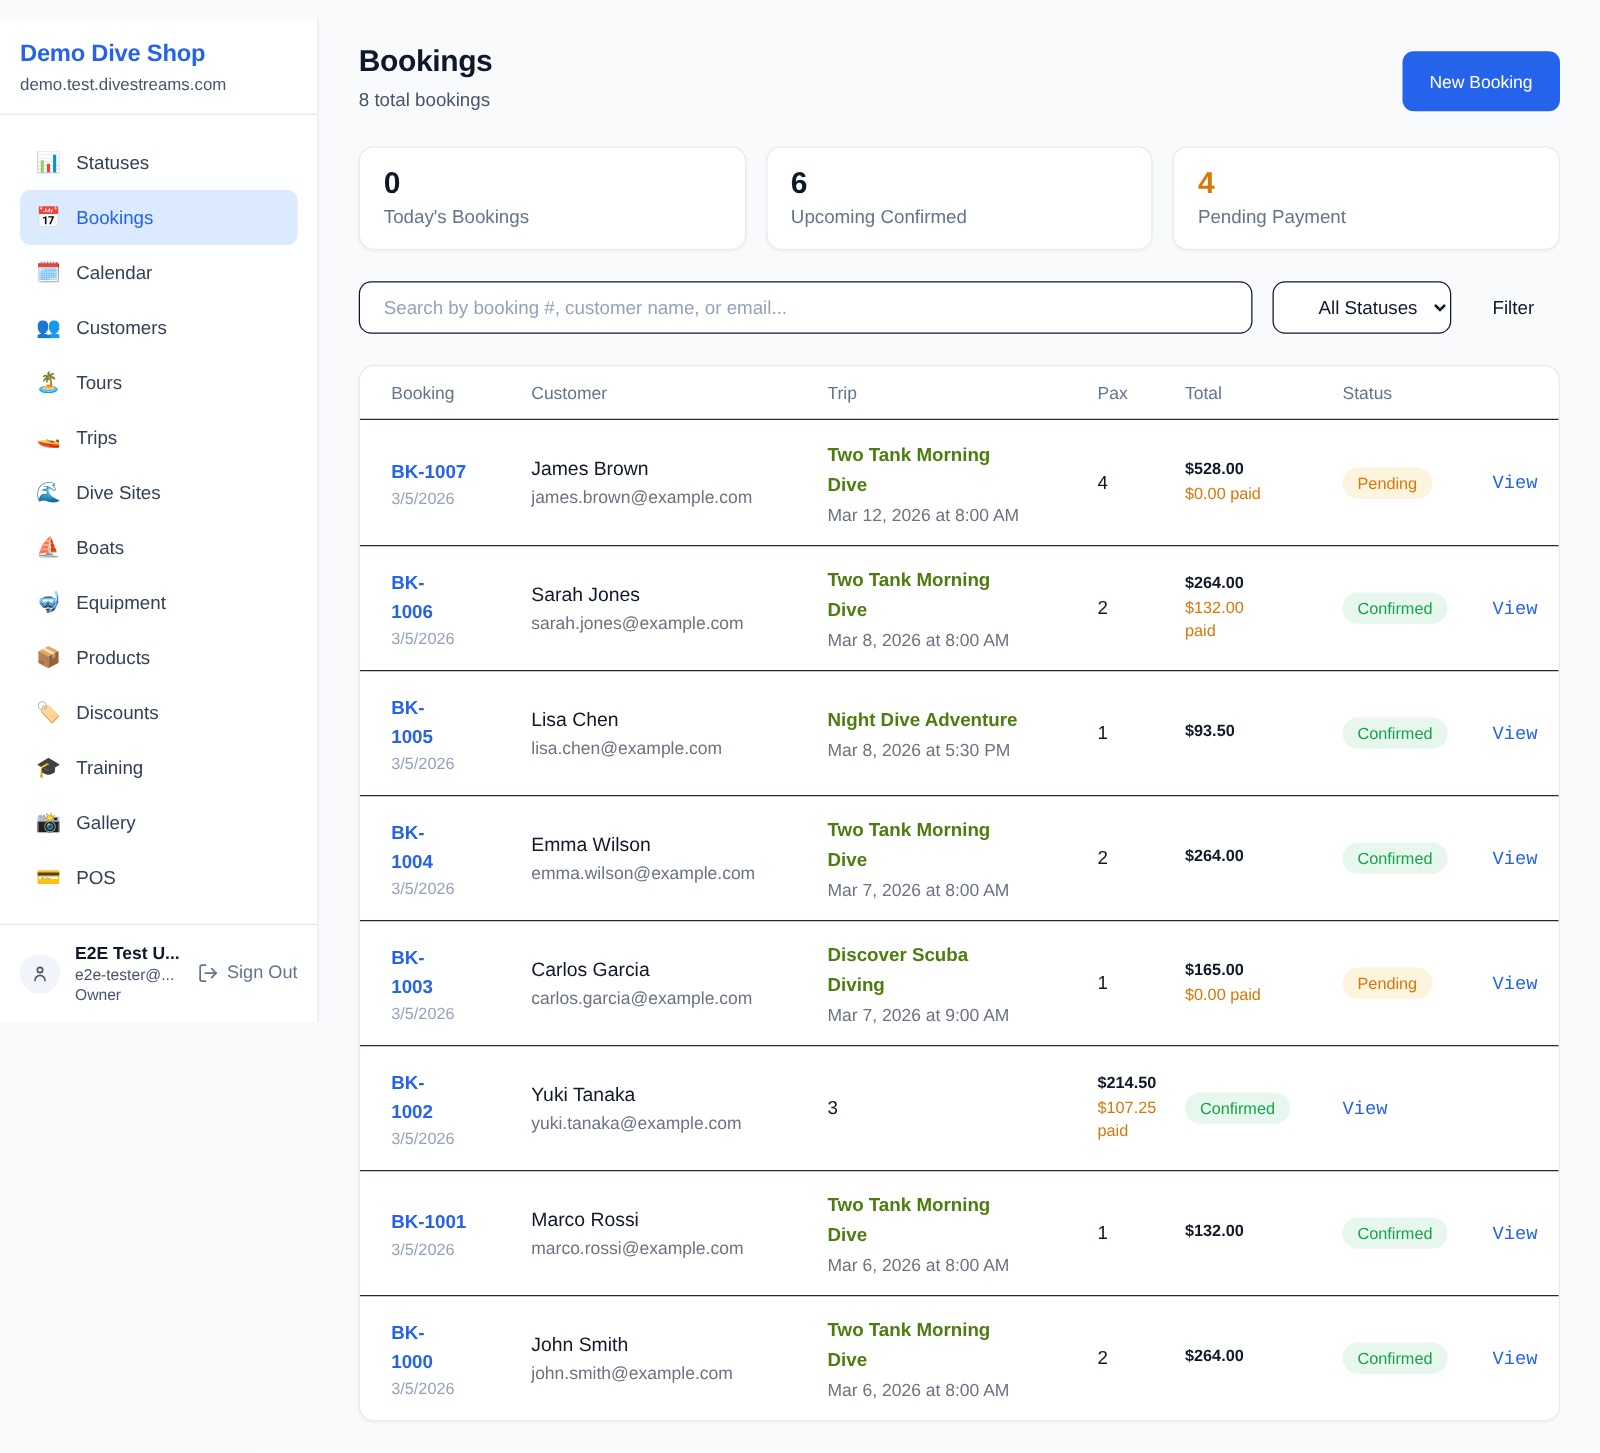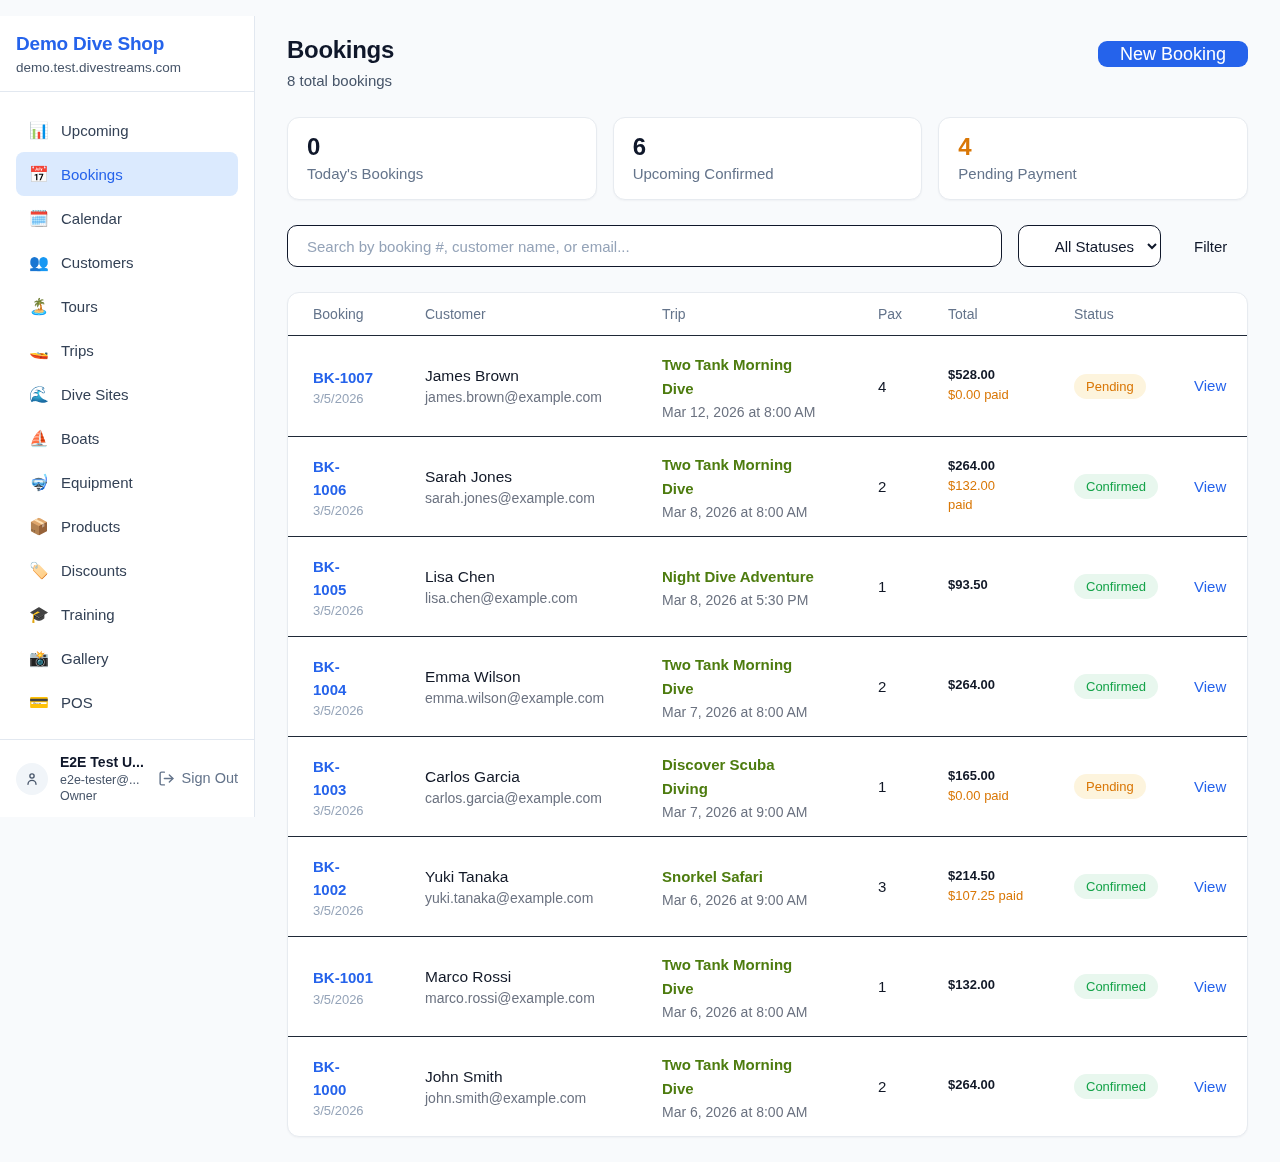--- a/index.html
+++ b/index.html
@@ -38,21 +38,21 @@
   .user-role { font-size:12.5px; color:#475569; }
   .signout { margin-left:auto; display:flex; align-items:flex-start; gap:7px; color:#64748b; font-size:14.5px; cursor:pointer; white-space:nowrap; }
 
   
   .main { position:absolute; left:255px; top:0; width:1025px; padding:36px 32px 31px; }
   .page-head { display:flex; justify-content:space-between; align-items:flex-start; }
   .page-title { font-size:24px; font-weight:700; color:#0f172a; letter-spacing:-0.3px; }
   .page-sub { font-size:15px; color:#475569; margin-top:8px; }
   .btn-primary {
     background:#2563eb; color:#ffffff; border:none; border-radius:9px;
-    font-size:18px; font-weight:500; padding:0 22px; height:26px; margin-top:5px;
+    font-size:14px; font-weight:500; padding:0 22px; height:48px; margin-top:5px;
     font-family:inherit; cursor:pointer;
   }
 
   .stats { display:flex; gap:16px; margin-top:28px; }
   .stat-card {
     flex:1; background:#ffffff; border:1px solid #e7ebf0; border-radius:12px;
     padding:16px 19px; box-shadow:0 1px 2px rgba(15,23,42,.04); height:83px;
   }
   .stat-value { font-size:24px; font-weight:700; color:#0f172a; line-height:1.1; }
   .stat-value.orange { color:#d97706; }
@@ -95,36 +95,36 @@
   .c-pax { font-size:15px; color:#111827; }
   .total { font-size:13px; font-weight:700; color:#111827; }
   .paid { font-size:13px; color:#d97706; margin-top:4px; line-height:1.45; }
   .paid span { display:block; }
   .badge {
     display:inline-block; font-size:13px; font-weight:500; padding:5px 12px; border-radius:999px;
   }
   .badge.pending { background:#fdf4dd; color:#d97706; }
   .badge.confirmed { background:#e8f7ee; color:#16a34a; }
   .view { font-size:15px; font-weight:500; color:#2563eb; }
-  .c-view { text-align:left; }
+  .c-view { text-align:left;font-family:Liberation Mono, monospace; }
   svg { display:block; }
 </style>
 </head>
 <body>
 
 <aside class="sidebar">
   <div class="brand">
     <div class="brand-name">Demo Dive Shop</div>
     <div class="brand-domain">demo.test.divestreams.com</div>
   </div>
   <div class="side-divider"></div>
   <nav class="nav">
     <div class="nav-item">
       <span class="nav-icon">📊</span>
-      <span>Upcoming</span>
+      <span>Statuses</span>
     </div>
     <div class="nav-item active">
       <span class="nav-icon">📅</span>
       <span>Bookings</span>
     </div>
     <div class="nav-item">
       <span class="nav-icon">🗓️</span>
       <span>Calendar</span>
     </div>
     <div class="nav-item">
@@ -384,24 +384,20 @@
         <a class="bk">
             <span>BK-</span>
             <span>1002</span>
           </a>
         <div class="bk-date">3/5/2026</div>
       </div>
       <div>
         <div class="cust-name">Yuki Tanaka</div>
         <div class="cust-email">yuki.tanaka@example.com</div>
       </div>
-      <div>
-        <div class="trip-name">Snorkel Safari</div>
-        <div class="trip-date">Mar 6, 2026 at 9:00 AM</div>
-      </div>
       <div class="c-pax">3</div>
       <div>
         <div class="total">$214.50</div>
         <div class="paid">
             <span>$107.25 paid</span>
             <span></span>
           </div>
       </div>
       <div><span class="badge confirmed">Confirmed</span></div>
       <div class="c-view"><a class="view">View</a></div>

